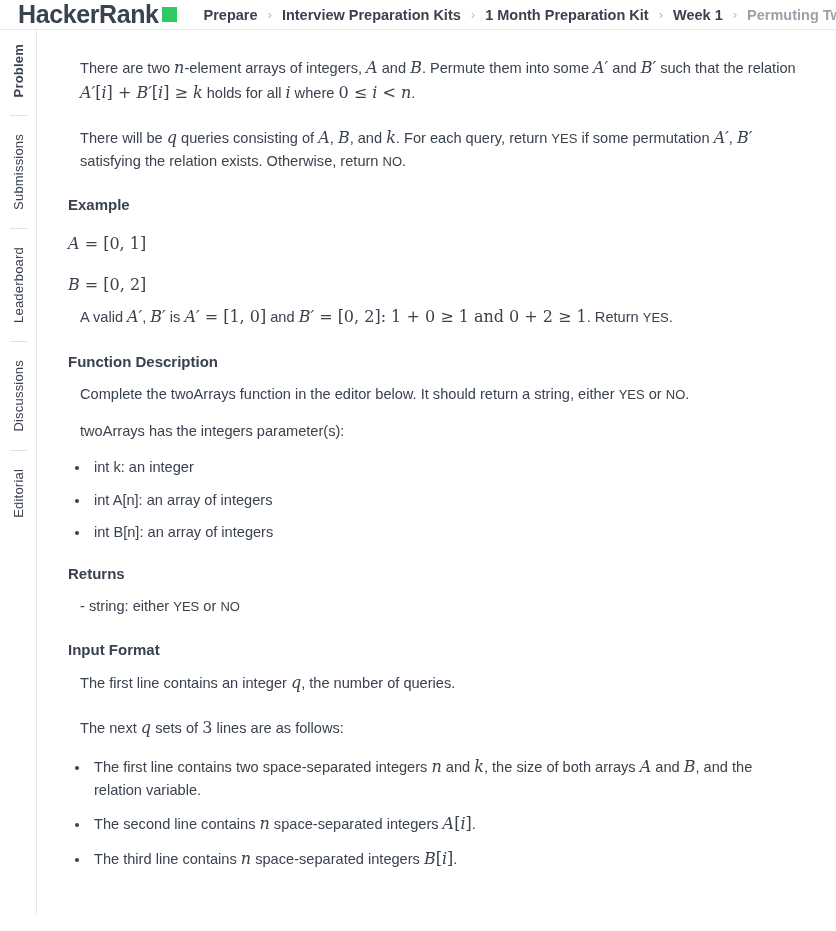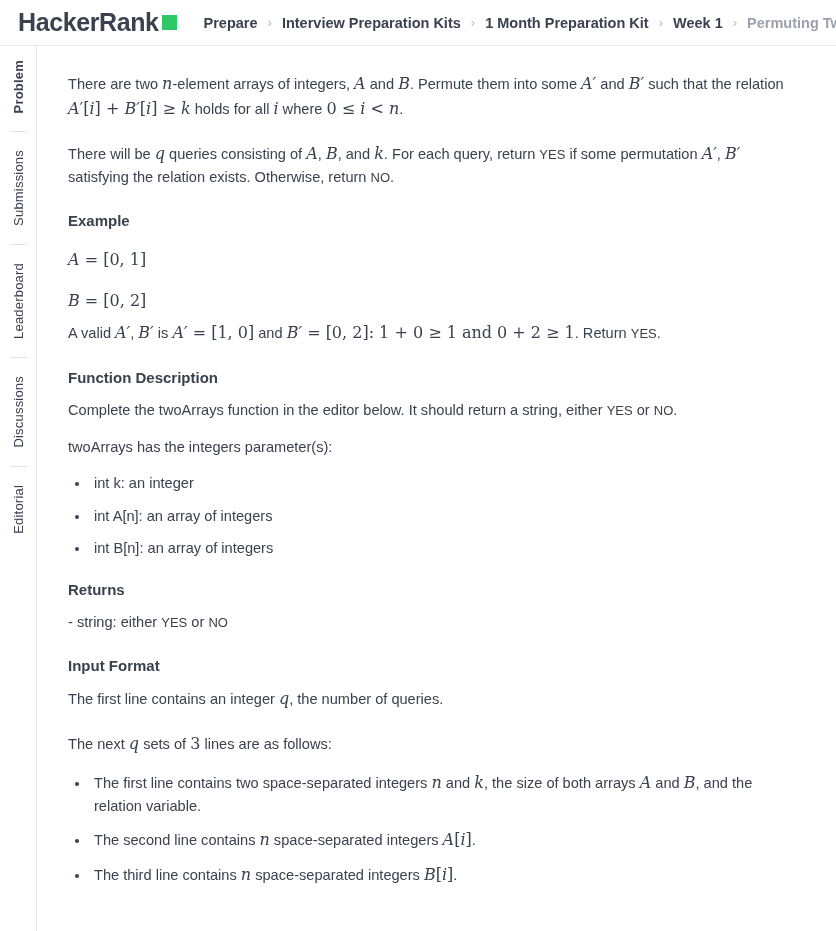--- a/index.html
+++ b/index.html
@@ -6,21 +6,21 @@
   html, body {
     margin: 0; padding: 0;
     width: 836px; height: 931px;
     background: #ffffff;
     font-family: "Liberation Sans", sans-serif;
     overflow: hidden;
   }
 
   
   .header {
-    height: 46px;
+    height: 30px;
     background: #ffffff;
     border-bottom: 1px solid #e8e8e8;
     display: flex;
     align-items: center;
     padding: 0 0 0 18px;
     position: relative;
   }
   .brand {
     display: flex;
     align-items: center;
@@ -102,21 +102,21 @@
 
   
   .content {
     flex: 1;
     padding: 26px 36px 30px 31px;
     overflow: hidden;
     color: #39424e;
     font-size: 14.6px;
     line-height: 1.55;
   }
-  .content p { margin: 0 0 20px 0; }
+  .content p { margin: 0 0 20px 12px; }
   .content p.tight { margin-bottom: 14px; }
   h3.sec {
     font-size: 15px;
     font-weight: bold;
     margin: 0 0 10px 0;
     color: #39424e;
   }
   .mathline { margin: 16px 0 7px 0; }
   ul.bullets {
     margin: 4px 0 18px 0;

